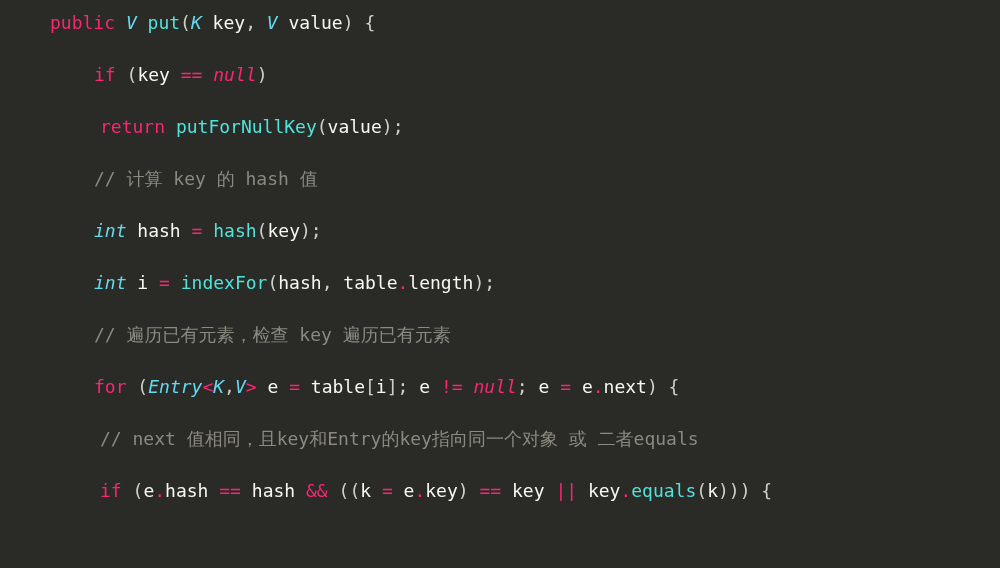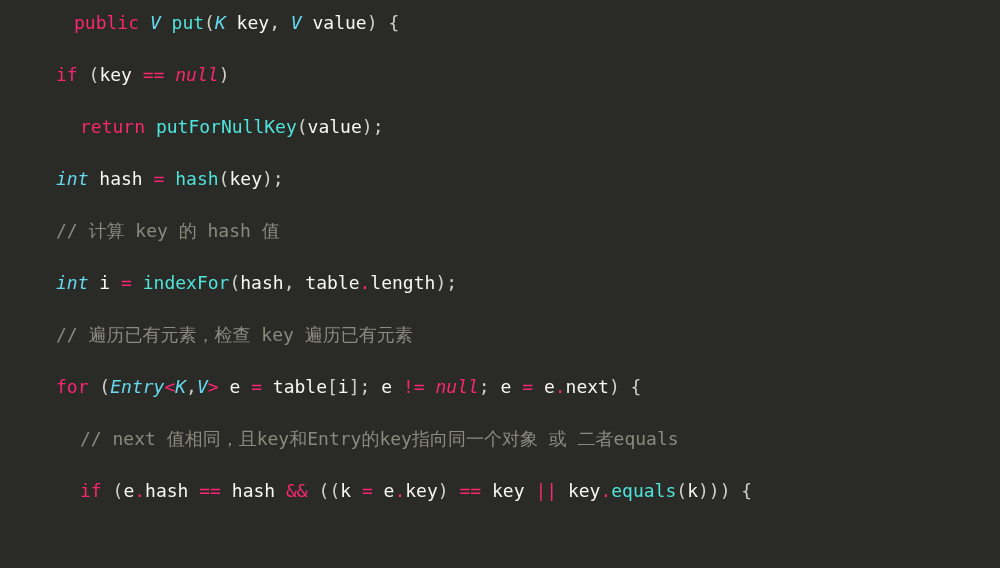--- a/index.html
+++ b/index.html
@@ -23,32 +23,32 @@
 
   .kw   { color: #f92672; }
   .kw-i { color: #f92672; font-style: italic; }
   .type { color: #66d9ef; font-style: italic; }
   .fn   { color: #50e3dc; }
   .id   { color: #f8f8f2; }
   .op   { color: #f92672; }
   .cmt  { color: #8a8a80; }
   .par  { color: #d0d0c8; }
 
-  .i1 { padding-left: 74px; }
-  .i2 { padding-left: 56px; }
-  .i3 { padding-left: 80px; }
+  .i1 { padding-left: 50px; }
+  .i2 { padding-left: 94px; }
+  .i3 { padding-left: 100px; }
 </style>
 </head>
 <body>
 
 <pre class="code"><span class="line i1"><span class="kw">public</span><span> </span><span class="type">V</span><span> </span><span class="fn">put</span><span class="par">(</span><span class="type">K</span><span> </span><span class="id">key</span><span class="par">,</span><span> </span><span class="type">V</span><span> </span><span class="id">value</span><span class="par">)</span><span> </span><span class="par">{</span></span>
 <span class="line i2"><span class="kw">if</span><span> </span><span class="par">(</span><span class="id">key</span><span> </span><span class="op">==</span><span> </span><span class="kw-i">null</span><span class="par">)</span></span>
 <span class="line i3"><span class="kw">return</span><span> </span><span class="fn">putForNullKey</span><span class="par">(</span><span class="id">value</span><span class="par">)</span><span class="par">;</span></span>
+<span class="line i2"><span class="cmt">// 计算 key 的 hash 值</span></span>
 <span class="line i2"><span class="type">int</span><span> </span><span class="id">hash</span><span> </span><span class="op">=</span><span> </span><span class="fn">hash</span><span class="par">(</span><span class="id">key</span><span class="par">)</span><span class="par">;</span></span>
-<span class="line i2"><span class="cmt">// 计算 key 的 hash 值</span></span>
 <span class="line i2"><span class="type">int</span><span> </span><span class="id">i</span><span> </span><span class="op">=</span><span> </span><span class="fn">indexFor</span><span class="par">(</span><span class="id">hash</span><span class="par">,</span><span> </span><span class="id">table</span><span class="op">.</span><span class="id">length</span><span class="par">)</span><span class="par">;</span></span>
 <span class="line i2"><span class="cmt">// 遍历已有元素，检查 key 遍历已有元素</span></span>
 <span class="line i2"><span class="kw">for</span><span> </span><span class="par">(</span><span class="type">Entry</span><span class="op">&lt;</span><span class="type">K</span><span class="par">,</span><span class="type">V</span><span class="op">&gt;</span><span> </span><span class="id">e</span><span> </span><span class="op">=</span><span> </span><span class="id">table</span><span class="par">[</span><span class="id">i</span><span class="par">]</span><span class="par">;</span><span> </span><span class="id">e</span><span> </span><span class="op">!=</span><span> </span><span class="kw-i">null</span><span class="par">;</span><span> </span><span class="id">e</span><span> </span><span class="op">=</span><span> </span><span class="id">e</span><span class="op">.</span><span class="id">next</span><span class="par">)</span><span> </span><span class="par">{</span></span>
 <span class="line i3"><span class="cmt">// next 值相同，且key和Entry的key指向同一个对象 或 二者equals</span></span>
 <span class="line i3"><span class="kw">if</span><span> </span><span class="par">(</span><span class="id">e</span><span class="op">.</span><span class="id">hash</span><span> </span><span class="op">==</span><span> </span><span class="id">hash</span><span> </span><span class="op">&amp;&amp;</span><span> </span><span class="par">(</span><span class="par">(</span><span class="id">k</span><span> </span><span class="op">=</span><span> </span><span class="id">e</span><span class="op">.</span><span class="id">key</span><span class="par">)</span><span> </span><span class="op">==</span><span> </span><span class="id">key</span><span> </span><span class="op">||</span><span> </span><span class="id">key</span><span class="op">.</span><span class="fn">equals</span><span class="par">(</span><span class="id">k</span><span class="par">)</span><span class="par">)</span><span class="par">)</span><span> </span><span class="par">{</span></span>
 
 
 
 
 

